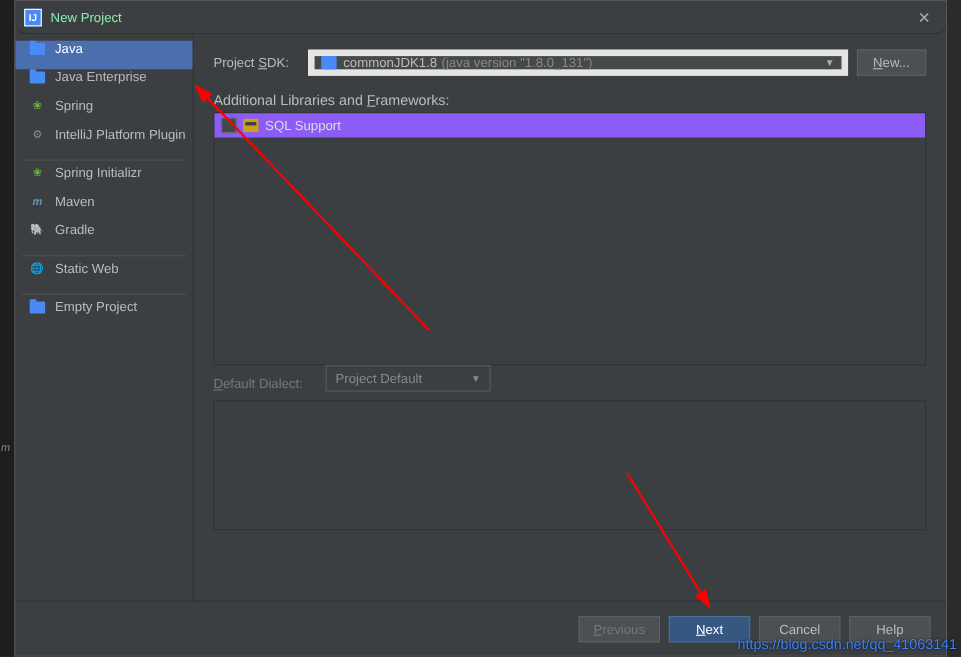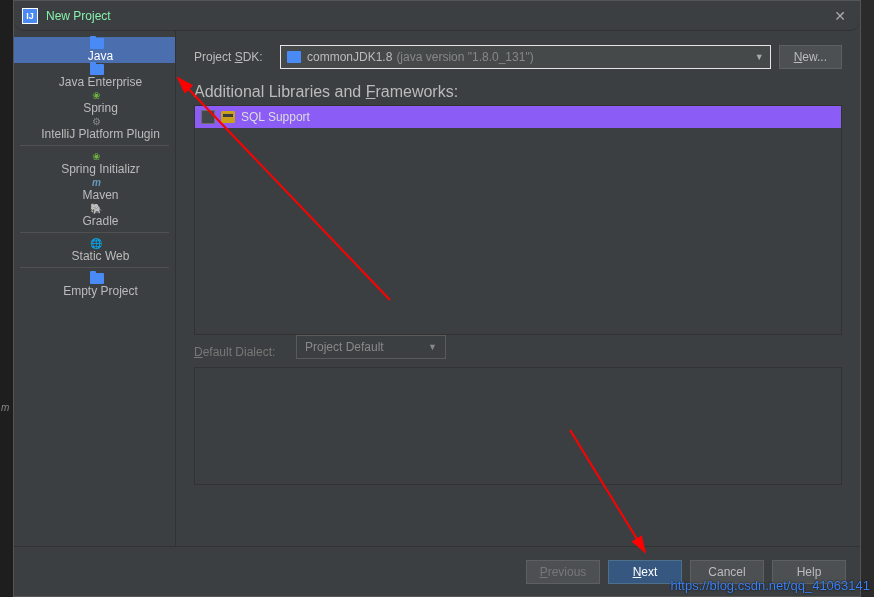--- a/index.html
+++ b/index.html
@@ -11,43 +11,43 @@
     .dialog { position: absolute; left: 13px; top: 0; width: 848px; height: 597px; background: #3c3f41; border: 1px solid #555; }
     
     .titlebar { height: 30px; background: #3c3f41; display: flex; align-items: center; padding: 0 8px; border-bottom: 1px solid #323232; border-radius: 10px; }
     .titlebar .icon { width: 16px; height: 16px; background: #4a8af4; border: 1px solid #fff; margin-right: 8px; display: flex; align-items: center; justify-content: center; color: #fff; font-size: 9px; font-weight: bold; }
     .titlebar .title { color: #86efac; font-size: 12px; flex: 1; }
     .titlebar .close { color: #aaa; font-size: 14px; cursor: pointer; padding: 2px 6px; }
     
     .body { display: flex; height: 515px; }
     
     .sidebar { width: 173px; background: #3c3f41; border-right: 1px solid #323232; padding-top: 6px; }
-    .sidebar-item { height: 26px; display: flex; align-items: center; padding-left: 12px; color: #bbb; font-size: 12px; cursor: pointer; flex-direction: column; }
+    .sidebar-item { height: 26px; display: flex; padding-left: 12px; color: #bbb; font-size: 12px; cursor: pointer; }
     .sidebar-item.selected { background: #4b6eaf; color: #fff; }
     .sidebar-item .icon { width: 16px; height: 14px; margin-right: 8px; display: inline-flex; align-items: center; justify-content: center; font-size: 10px; }
     .sidebar-sep { height: 1px; background: #515151; margin: 4px 6px; }
     
     .content { flex: 1; padding: 14px 18px; position: relative; }
     
     .row { display: flex; align-items: center; margin-bottom: 14px; }
     .label { color: #bbb; font-size: 12px; width: 86px; }
     .label .ul { text-decoration: underline; }
     .label.disabled { color: #777; }
     
-    .sdk-combo { flex: 1; height: 24px; background: #45494a; border: 1px solid #e5e5e5; display: flex; align-items: center; padding: 0 6px; cursor: pointer; margin-right: 8px; }
+    .sdk-combo { flex: 1; height: 24px; background: #45494a; border: 6px solid #e5e5e5; display: flex; align-items: center; padding: 0 6px; cursor: pointer; margin-right: 8px; }
     .sdk-combo .folder-icon { width: 14px; height: 12px; background: #4a8af4; margin-right: 6px; border-radius: 1px; }
     .sdk-combo .text { color: #bbb; font-size: 12px; }
     .sdk-combo .ver { color: #888; font-size: 12px; margin-left: 4px; }
     .sdk-combo .arrow { margin-left: auto; color: #aaa; font-size: 9px; }
     
     .btn { height: 24px; background: #4c5052; border: 1px solid #5e6060; color: #bbb; font-size: 12px; padding: 0 14px; cursor: pointer; display: inline-flex; align-items: center; }
     .btn .ul { text-decoration: underline; }
     .btn.primary { background: #365880; border-color: #4c708c; color: #fff; }
     
-    .section-label { color: #bbb; font-size: 16px; margin-bottom: 4px; }
+    .section-label { color: #bbb; font-size: 13px; margin-bottom: 4px; }
     .section-label .ul { text-decoration: underline; }
     
     .libs-box { width: 648px; height: 230px; border: 1px solid #323232; background: #3c3f41; }
     .lib-row { height: 22px; background: #8b5cf6; display: flex; align-items: center; padding-left: 6px; cursor: pointer; }
     .lib-row .cb { width: 14px; height: 14px; border: 1px solid #6e6e6e; background: #43494a; margin-right: 6px; }
     .lib-row .sql-icon { width: 14px; height: 12px; background: #c9a11a; margin-right: 6px; border-radius: 1px; position: relative; }
     .lib-row .sql-icon::after { content: ""; position: absolute; left: 2px; top: 3px; width: 10px; height: 3px; background: #3c3f41; }
     .lib-row .txt { color: #ddd; font-size: 12px; }
     
     .dialect-row { display: flex; align-items: flex-end; }

